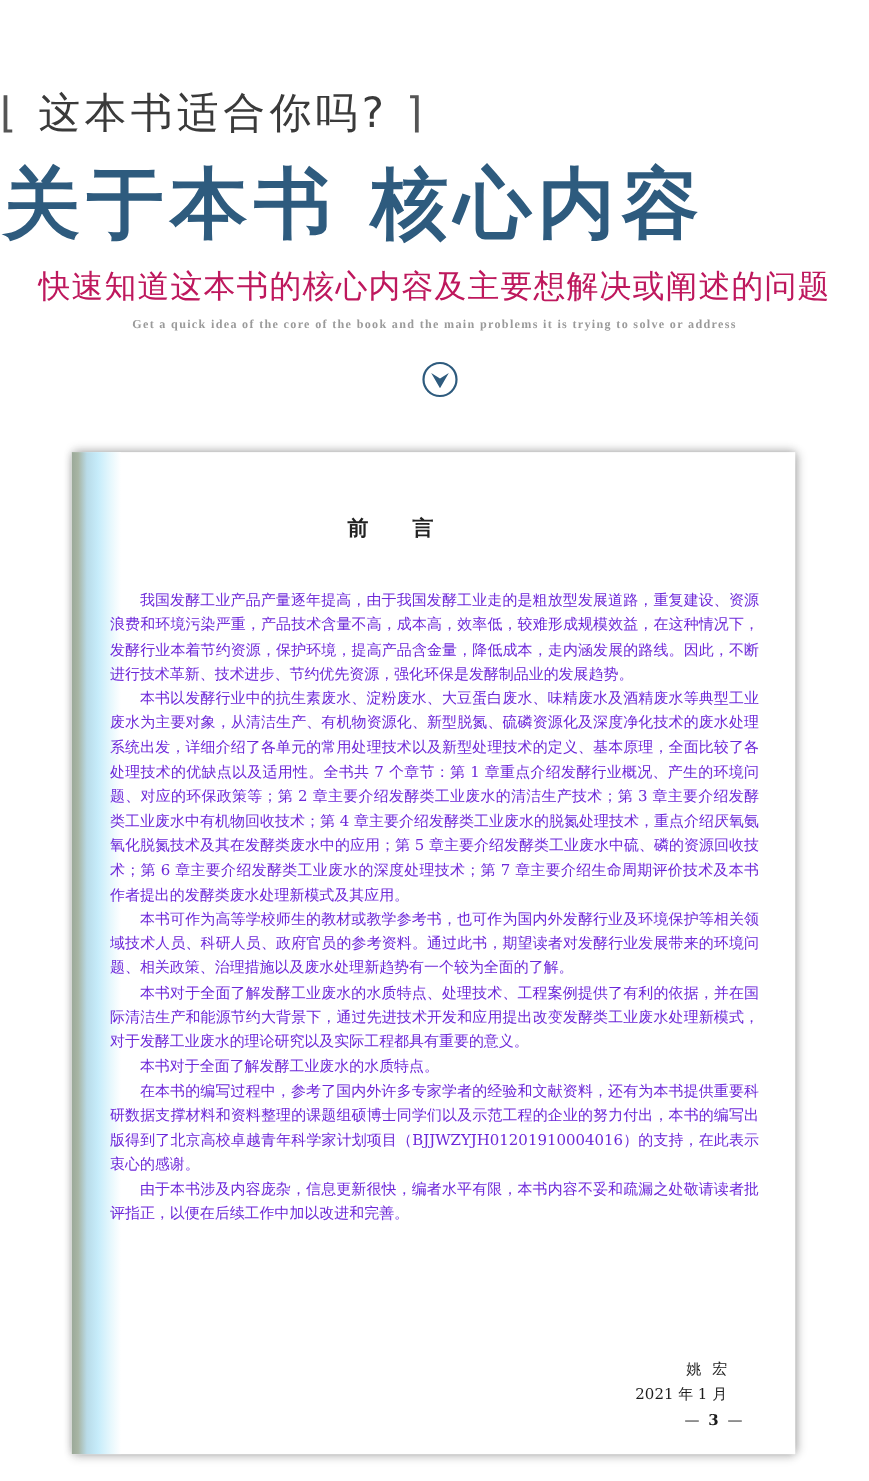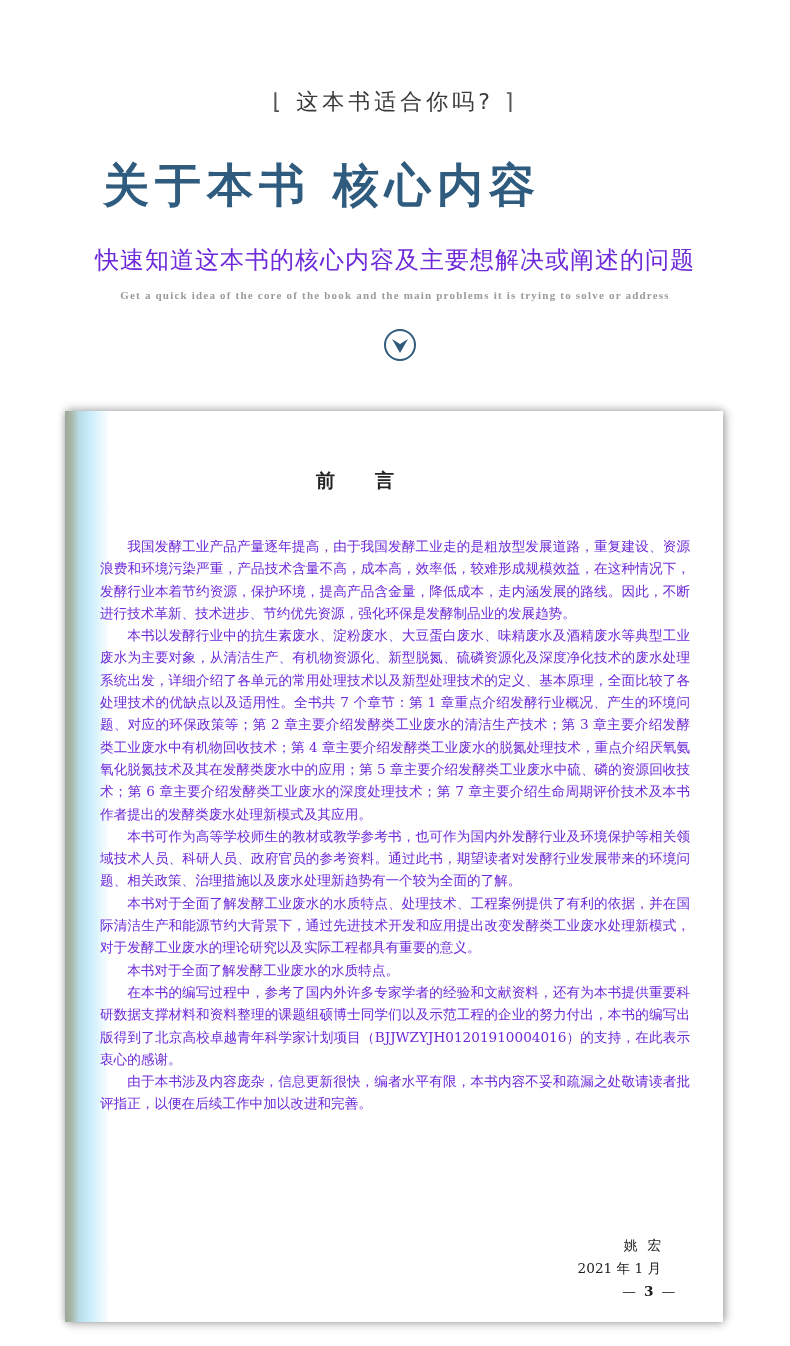--- a/index.html
+++ b/index.html
@@ -1,32 +1,32 @@
 <!DOCTYPE html>
 <html><head>
   <meta charset="utf-8">
   <style>
     html, body { margin: 0; padding: 0; background: #ffffff; }
     body { width: 790px; height: 1346px; position: relative; overflow: hidden; font-family: "DejaVu Sans", sans-serif; }
 
     .header { position: absolute; left: 0; top: 0; width: 790px; height: 400px; }
     .question {
-      position: absolute; left: 0; top: 80px; width: 790px; text-align: center;
-      font-family: "DejaVu Sans", sans-serif; font-size: 22px; color: #3a3a3a; letter-spacing: 4px;
+      position: absolute; left: 0; top: 80px; width: 790px; 
+      font-family: "DejaVu Sans", sans-serif; font-size: 38px; color: #3a3a3a; letter-spacing: 4px;
       line-height: 44px;
     }
     .question .br { color: #555; font-weight: 300; }
     .main-title {
       position: absolute; left: 0; top: 140px; width: 644px; text-align: center;
-      font-family: "DejaVu Serif", serif; font-weight: bold; font-size: 46px; color: #2e5b7e;
+      font-family: "DejaVu Serif", serif; font-weight: bold; font-size: 70px; color: #2e5b7e;
       letter-spacing: 6px; line-height: 90px;
     }
     .subtitle-cn {
       position: absolute; left: 0; top: 243px; width: 790px; text-align: center;
-      font-family: "DejaVu Serif", serif; font-size: 24px; color: #6d28d9; letter-spacing: 1px;
+      font-family: "DejaVu Serif", serif; font-size: 29px; color: #be185d; letter-spacing: 1px;
       line-height: 34px;
     }
     .subtitle-en {
       position: absolute; left: 0; top: 287px; width: 790px; text-align: center;
       font-family: "Liberation Serif", serif; font-size: 11px; color: #9a9a9a; letter-spacing: 1.2px;
       font-weight: bold; line-height: 16px;
     }
     .down-btn {
       position: absolute; left: 383px; top: 328px; width: 34px; height: 34px;
       cursor: pointer;

